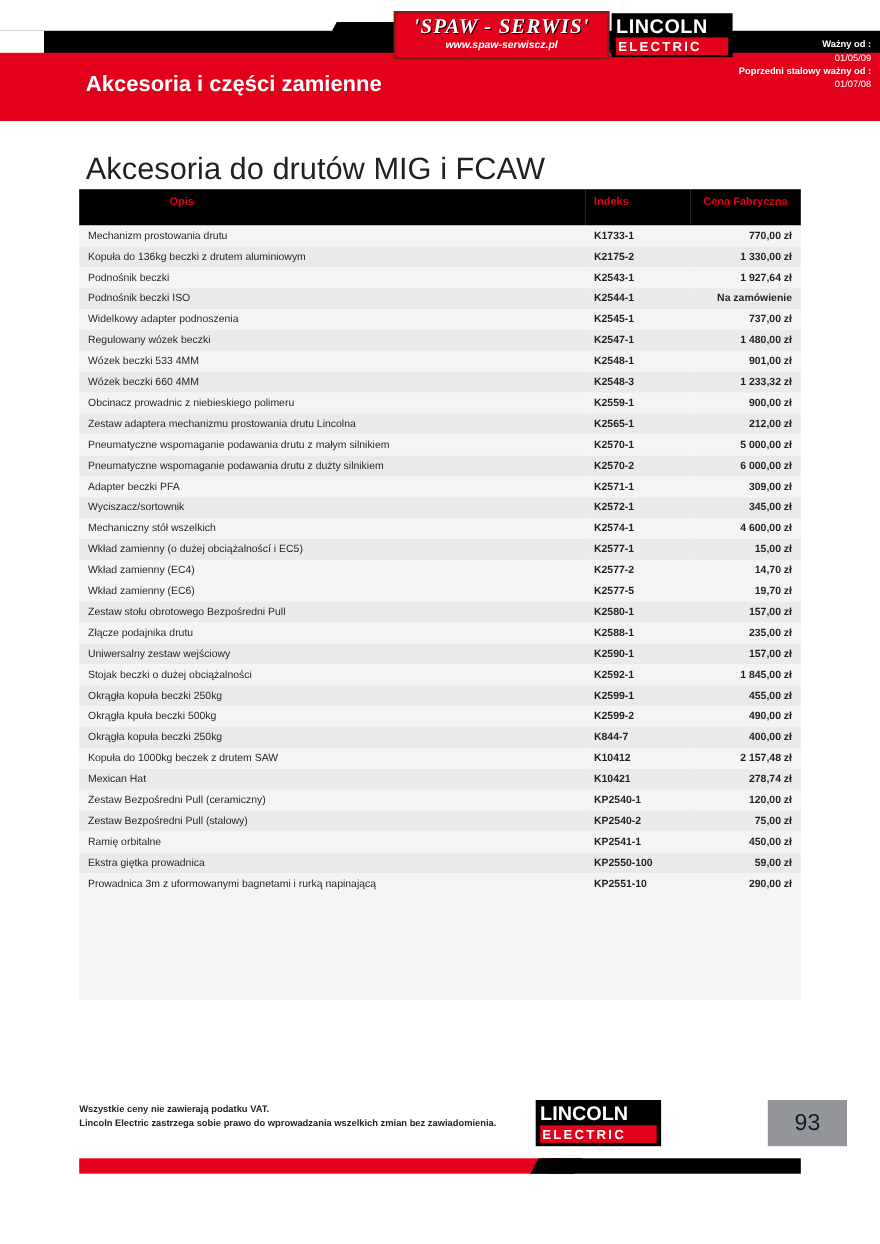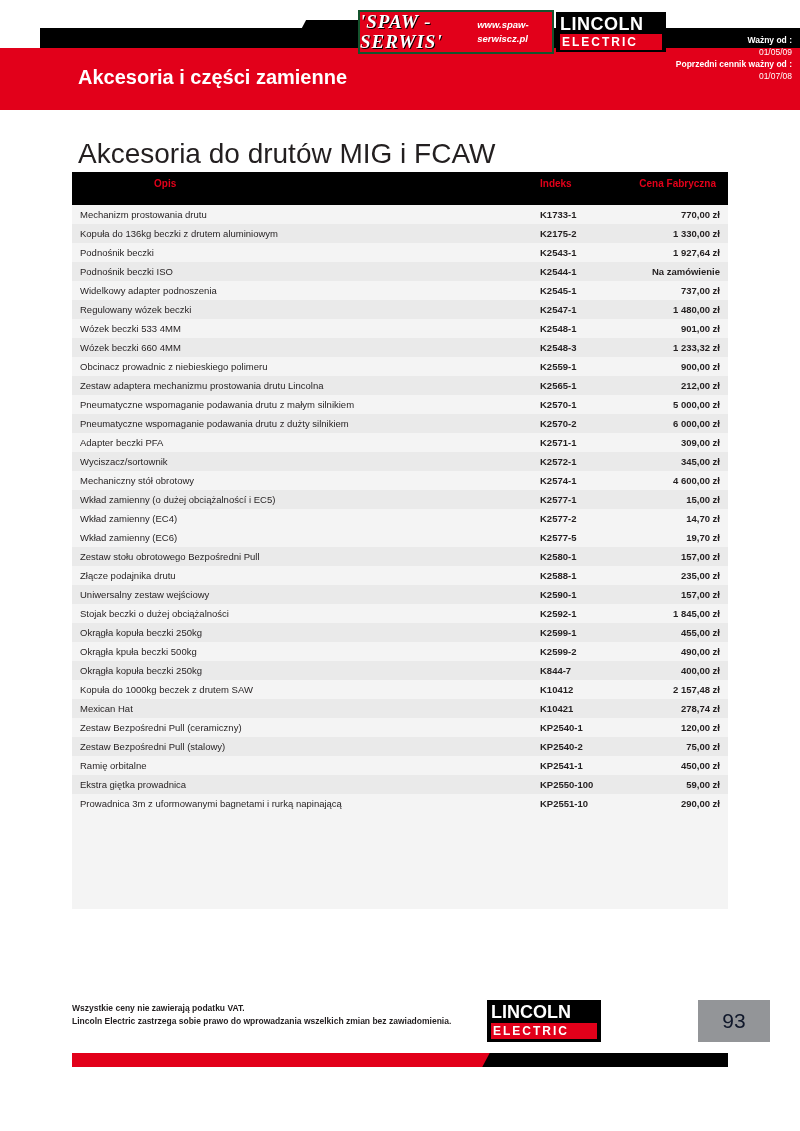--- a/index.html
+++ b/index.html
@@ -45,23 +45,23 @@
     position: absolute;
     left: 0; top: 28px;
     width: 40px; height: 24px;
     background: #ffffff;
   }
   .logo-spaw {
     position: absolute;
     left: 358px; top: 10px;
     width: 196px; height: 44px;
     background: #e2001a;
-    border: 2px solid #14532d;
+    border: 2px solid #7f1d1d;
     display: flex;
-    flex-direction: row;
+    flex-direction: column;
     align-items: center;
     justify-content: center;
     z-index: 5;
   }
   .logo-spaw .t1 {
     color: #ffffff;
     font-family: "Liberation Serif", serif;
     font-weight: bold;
     font-style: italic;
     font-size: 19px;
@@ -258,21 +258,21 @@
   </div>
 
   <div class="logo-lincoln-top">
     <div class="ll1">LINCOLN</div>
     <div class="ll2">ELECTRIC</div>
   </div>
 
   <div class="valid-box">
     <div class="b">Ważny od :</div>
     <div>01/05/09</div>
-    <div class="b">Poprzedni cennik ważny od :</div>
+    <div class="b">Poprzedni stalowy ważny od :</div>
     <div>01/07/08</div>
   </div>
 
   <div class="header-title">Akcesoria i części zamienne</div>
 </div>
 
 <div class="page-title-band">
   <div class="page-title">Akcesoria do drutów MIG i FCAW</div>
 </div>
 
@@ -350,21 +350,21 @@
           <td class="c-desc">Adapter beczki PFA</td>
           <td class="c-index">K2571-1</td>
           <td class="c-price">309,00 zł</td>
         </tr>
         <tr class="alt">
           <td class="c-desc">Wyciszacz/sortownik</td>
           <td class="c-index">K2572-1</td>
           <td class="c-price">345,00 zł</td>
         </tr>
         <tr class="plain">
-          <td class="c-desc">Mechaniczny stół obrotowy</td>
+          <td class="c-desc">Mechaniczny stół wszelkich</td>
           <td class="c-index">K2574-1</td>
           <td class="c-price">4 600,00 zł</td>
         </tr>
         <tr class="alt">
           <td class="c-desc">Wkład zamienny (o dużej obciążalnoścí i EC5)</td>
           <td class="c-index">K2577-1</td>
           <td class="c-price">15,00 zł</td>
         </tr>
         <tr class="plain">
           <td class="c-desc">Wkład zamienny (EC4)</td>

